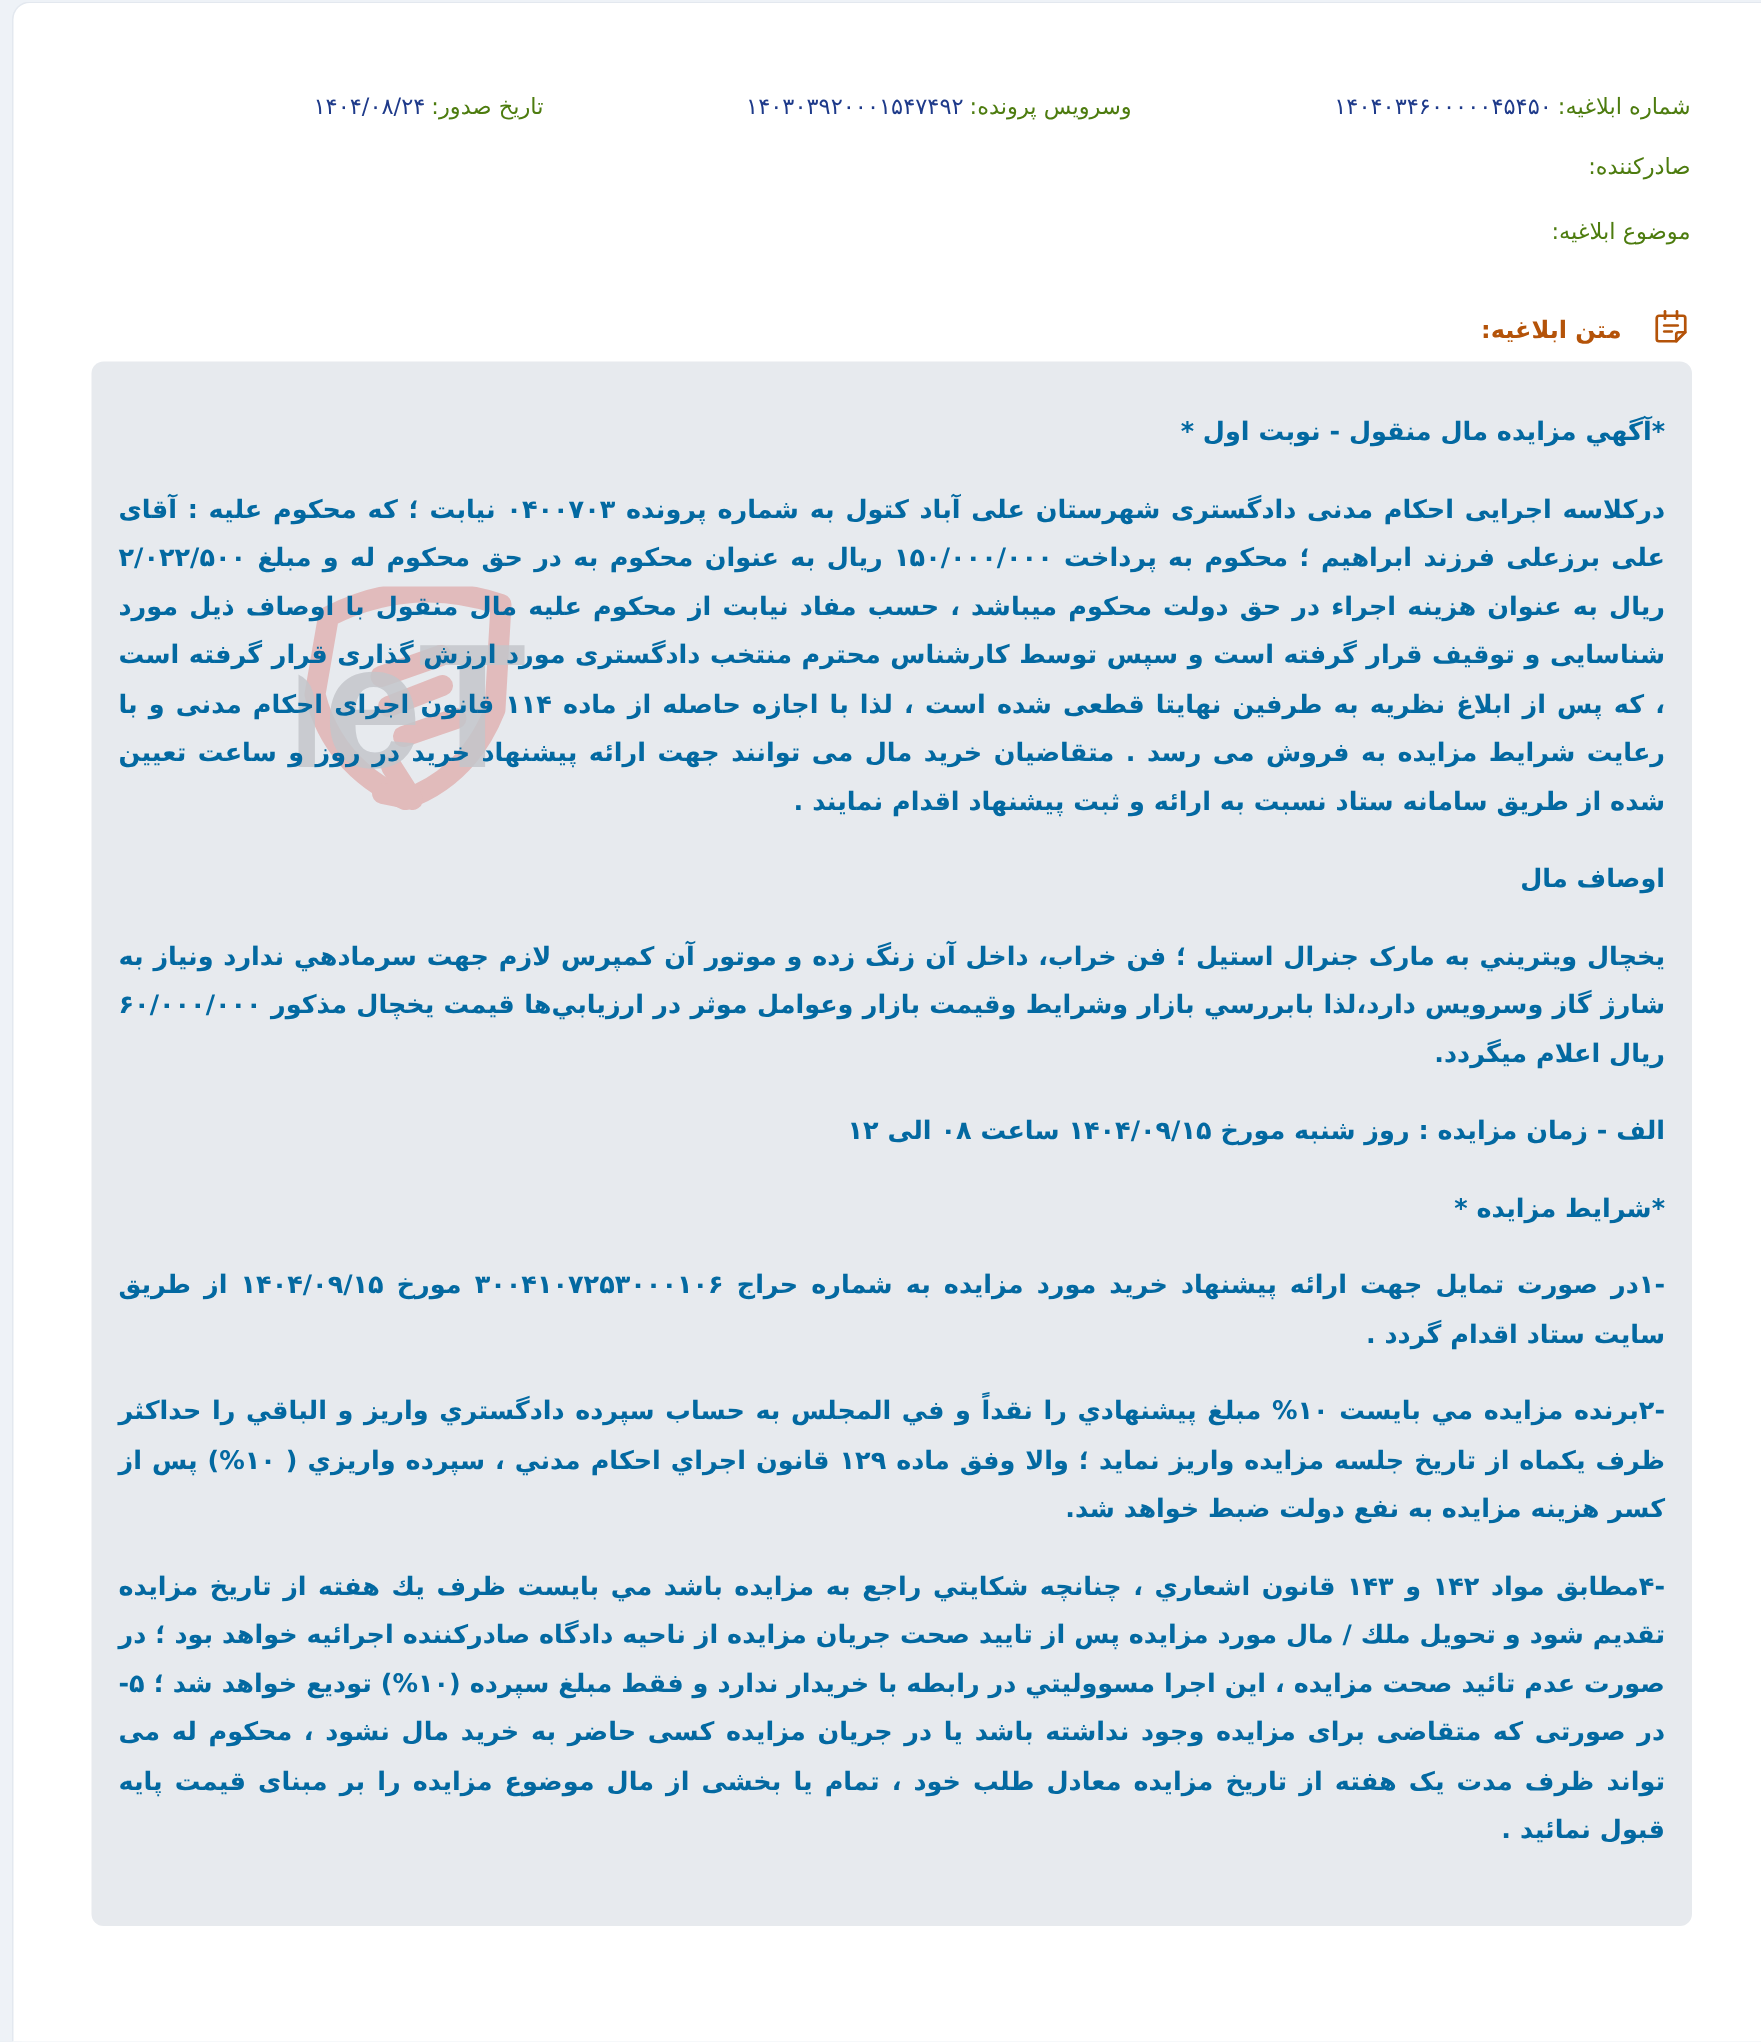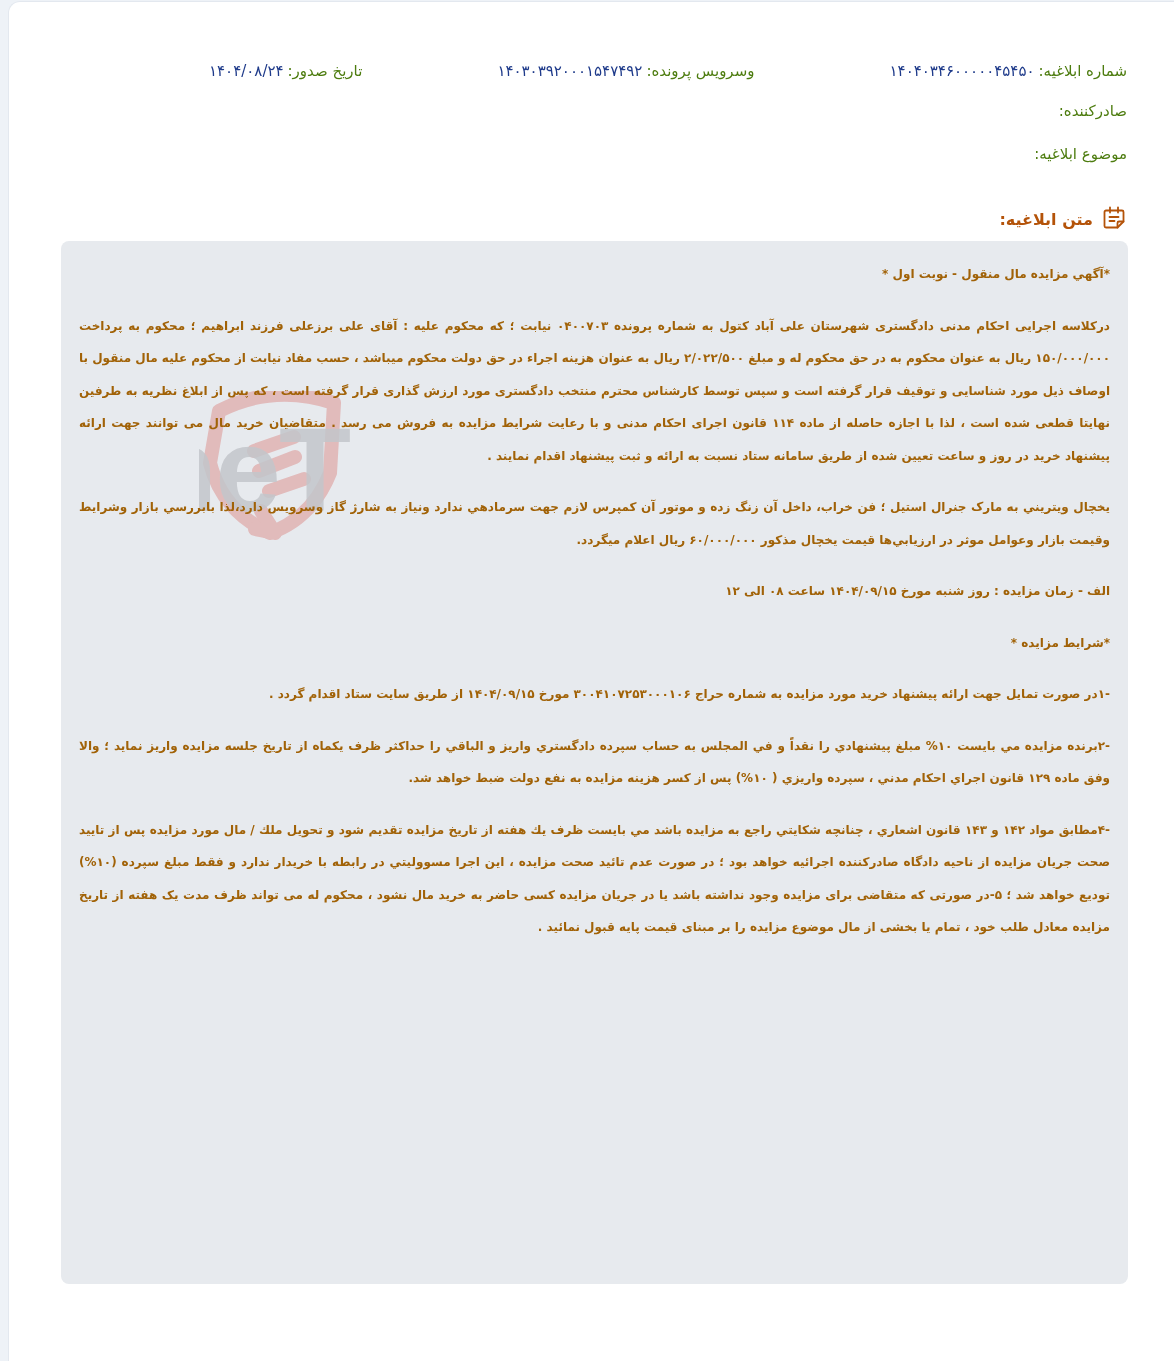--- a/index.html
+++ b/index.html
@@ -43,21 +43,21 @@
       white-space: nowrap;
     }
     .meta-line.issuer { top: 100px; }
     .meta-line.subject { top: 143px; }
     .section-title {
       position: absolute;
       top: 202px;
       right: 47px;
       display: flex;
       align-items: center;
-      gap: 8px;
+      gap: 20px;
       color: #b45309;
       font-weight: bold;
       font-size: 16px;
     }
     .section-title svg { width: 26px; height: 26px; }
     .body-box {
       position: absolute;
       top: 239px;
       left: 52px;
       width: 1067px;
@@ -70,26 +70,27 @@
       position: absolute;
       left: 138px;
       top: 150px;
       width: 640px;
       height: 150px;
       pointer-events: none;
     }
     .content {
       position: relative;
       padding: 17px 18px 0 18px;
-      color: #a16207;
+      color: #0369a1;
       font-weight: bold;
-      font-size: 12px;
+      font-size: 17px;
       line-height: 32.5px;
       text-align: justify;
       direction: rtl;
+      margin-top: 14px;
     }
     .content p { margin-bottom: 19px; }
     .content p.heading { margin-bottom: 19px; }
   </style>
 </head>
 <body>
 
 <div class="card">
 
   <div class="meta-row">
@@ -134,20 +135,21 @@
       <g fill="none" stroke="#e0b3b3" stroke-width="14" stroke-linecap="round" stroke-linejoin="round" opacity="0.85">
         <path d="M20 20 q55 -28 115 -8 l-4 70 q-18 45 -60 60 q-48 -22 -60 -70 z"></path>
         <path d="M55 60 l40 -14 M60 80 l36 -14 M70 100 l35 -12"></path>
         <path d="M62 120 l14 22 l-20 -4"></path>
       </g>
       <text x="150" y="120" font-family="Liberation Sans, sans-serif" font-size="118" font-weight="bold" fill="#c3c6cb" opacity="0.85" letter-spacing="-2">AriaTender.neT</text>
     </svg>
     <div class="content">
       <p class="heading">*آگهي مزايده مال منقول - نوبت اول *</p>
       <p>درکلاسه اجرایی احکام مدنی دادگستری شهرستان علی آباد کتول به شماره پرونده  ۰۴۰۰۷۰۳   نیابت ؛ که محکوم علیه : آقای علی برزعلی فرزند ابراهیم ؛ محکوم به پرداخت ۱۵۰/۰۰۰/۰۰۰ ریال به عنوان محکوم به در حق محکوم له و مبلغ ۲/۰۲۲/۵۰۰ ریال به عنوان هزینه اجراء در حق دولت محکوم میباشد ، حسب مفاد نیابت از محکوم علیه مال منقول با اوصاف ذیل مورد شناسایی و توقیف قرار گرفته است و سپس توسط کارشناس محترم منتخب دادگستری مورد ارزش گذاری قرار گرفته است ، که پس از ابلاغ نظریه به طرفین نهایتا قطعی شده است ، لذا با اجازه حاصله از ماده ۱۱۴ قانون اجرای احکام مدنی و با رعایت شرایط مزایده به فروش می رسد . متقاضیان خرید مال می توانند جهت ارائه پیشنهاد خرید در روز و ساعت تعیین شده از طریق سامانه ستاد نسبت به ارائه و ثبت پیشنهاد اقدام نمایند .</p>
+      <p class="heading">اوصاف مال</p>
       <p>يخچال ويتريني به مارک جنرال استيل ؛ فن خراب، داخل آن زنگ زده و موتور آن کمپرس لازم جهت سرمادهي ندارد ونياز به شارژ گاز وسرويس دارد،لذا بابررسي بازار وشرايط وقيمت بازار وعوامل موثر در ارزيابي‌ها قيمت يخچال مذکور ۶۰/۰۰۰/۰۰۰ ريال اعلام ميگردد.</p>
       <p>الف - زمان مزایده : روز شنبه مورخ ۱۴۰۴/۰۹/۱۵ ساعت ۰۸ الی ۱۲</p>
       <p class="heading">*شرايط مزايده *</p>
       <p>-۱در صورت تمایل جهت ارائه پیشنهاد خرید مورد مزایده به شماره حراج ۳۰۰۴۱۰۷۲۵۳۰۰۰۱۰۶ مورخ ۱۴۰۴/۰۹/۱۵ از طریق سایت ستاد اقدام گردد .</p>
       <p>-۲برنده مزايده مي بايست ۱۰% مبلغ پيشنهادي را نقداً و في المجلس به حساب سپرده دادگستري واريز و الباقي را حداكثر ظرف يكماه از تاريخ جلسه مزايده واريز نمايد ؛ والا وفق ماده ۱۲۹ قانون اجراي احكام مدني ، سپرده واريزي ( ۱۰%) پس از كسر هزينه مزايده به نفع دولت ضبط خواهد شد.</p>
       <p>-۴مطابق مواد ۱۴۲ و ۱۴۳ قانون اشعاري ، چنانچه شكايتي راجع به مزايده باشد مي بايست ظرف يك هفته از تاريخ مزايده تقديم شود و تحويل ملك / مال مورد مزایده پس از تایید صحت جریان مزایده از ناحیه دادگاه صادرکننده اجرائیه خواهد بود ؛ در صورت عدم تائید صحت مزایده ، این اجرا مسوولیتي در رابطه با خریدار ندارد و فقط مبلغ سپرده (۱۰%) تودیع خواهد شد ؛ ۵-در صورتی که متقاضی برای مزایده وجود نداشته باشد یا در جریان مزایده کسی حاضر به خرید مال نشود ، محکوم له می تواند ظرف مدت یک هفته از تاریخ مزایده معادل طلب خود ، تمام یا بخشی از مال موضوع مزایده را بر مبنای قیمت پایه قبول نمائید .</p>
 
     </div>
   </div>
 

